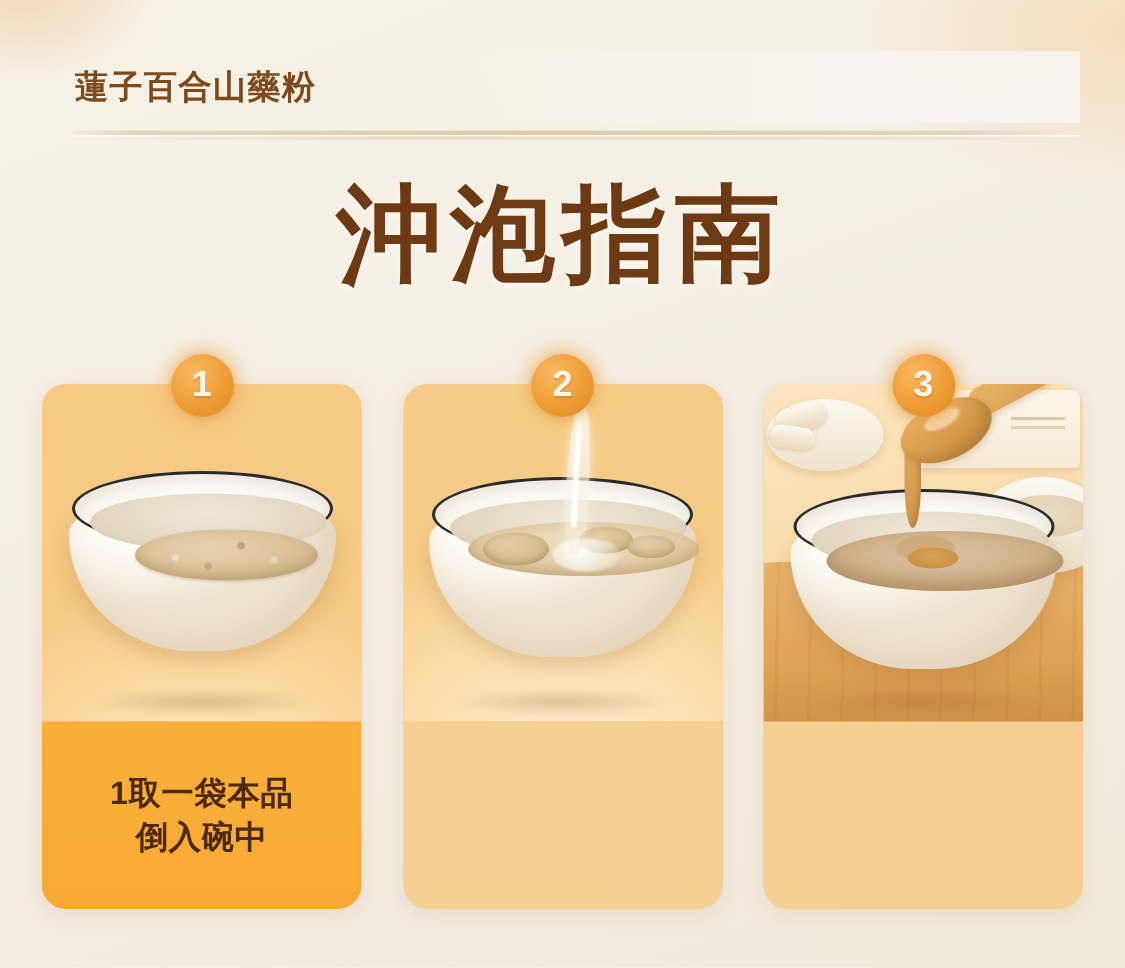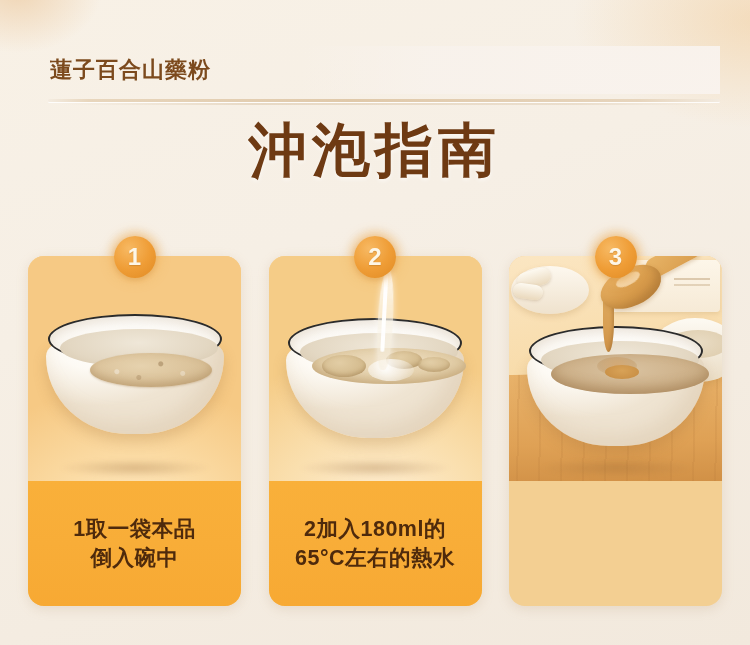--- a/index.html
+++ b/index.html
@@ -23,21 +23,21 @@
       radial-gradient(ellipse 120px 90px at 18px -10px, rgba(233,190,139,0.55) 0%, rgba(233,190,139,0.0) 70%),
       radial-gradient(ellipse 260px 150px at 760px 20px, rgba(240,196,137,0.45) 0%, rgba(240,196,137,0) 72%),
       linear-gradient(160deg, #f8f1e6 0%, #f6efe5 38%, #f4ece1 70%, #f2e9dd 100%);
     overflow: hidden;
   }
 
   
   .header {
     position: absolute;
     left: 0;
-    top: 12px;
+    top: 0;
     width: 730px;
     height: 100px;
   }
   .header-plate {
     position: absolute;
     left: 300px;
     top: 34px;
     width: 420px;
     height: 48px;
     background: linear-gradient(90deg, rgba(247,240,232,0) 0%, rgba(248,242,236,0.85) 30%, rgba(249,243,238,0.95) 100%);
@@ -72,21 +72,21 @@
     background: linear-gradient(90deg, rgba(220,198,168,0) 0%, rgba(214,190,158,0.45) 30%, rgba(214,190,158,0.35) 80%, rgba(220,198,168,0) 100%);
   }
 
   
   .main-title {
     position: absolute;
     left: 0;
     top: 120px;
     width: 750px;
     text-align: center;
-    font-size: 58px;
+    font-size: 70px;
     font-weight: 700;
     color: #6e3a13;
     letter-spacing: 5px;
     line-height: 1.05;
     text-shadow: 0 2px 4px rgba(255,255,255,0.6);
   }
 
   
   .steps {
     position: absolute;
@@ -538,24 +538,20 @@
                   <div class="liquid-water"></div>
                   <div class="clump c1"></div>
                   <div class="clump c2"></div>
                   <div class="clump c3"></div>
                   <div class="foam"></div>
                 </div>
               </div>
               <div class="pour-stream"></div>
             </div>
           </div>
-        </div>
-        <div class="caption">
-          <div class="caption-text">2加入180ml的
-65°C左右的熱水</div>
         </div>
       </div>
     </div>
 
     <div class="step-card">
       <div class="badge">
         <span class="badge-num">3</span>
       </div>
       <div class="card-inner">
         <div class="photo">

